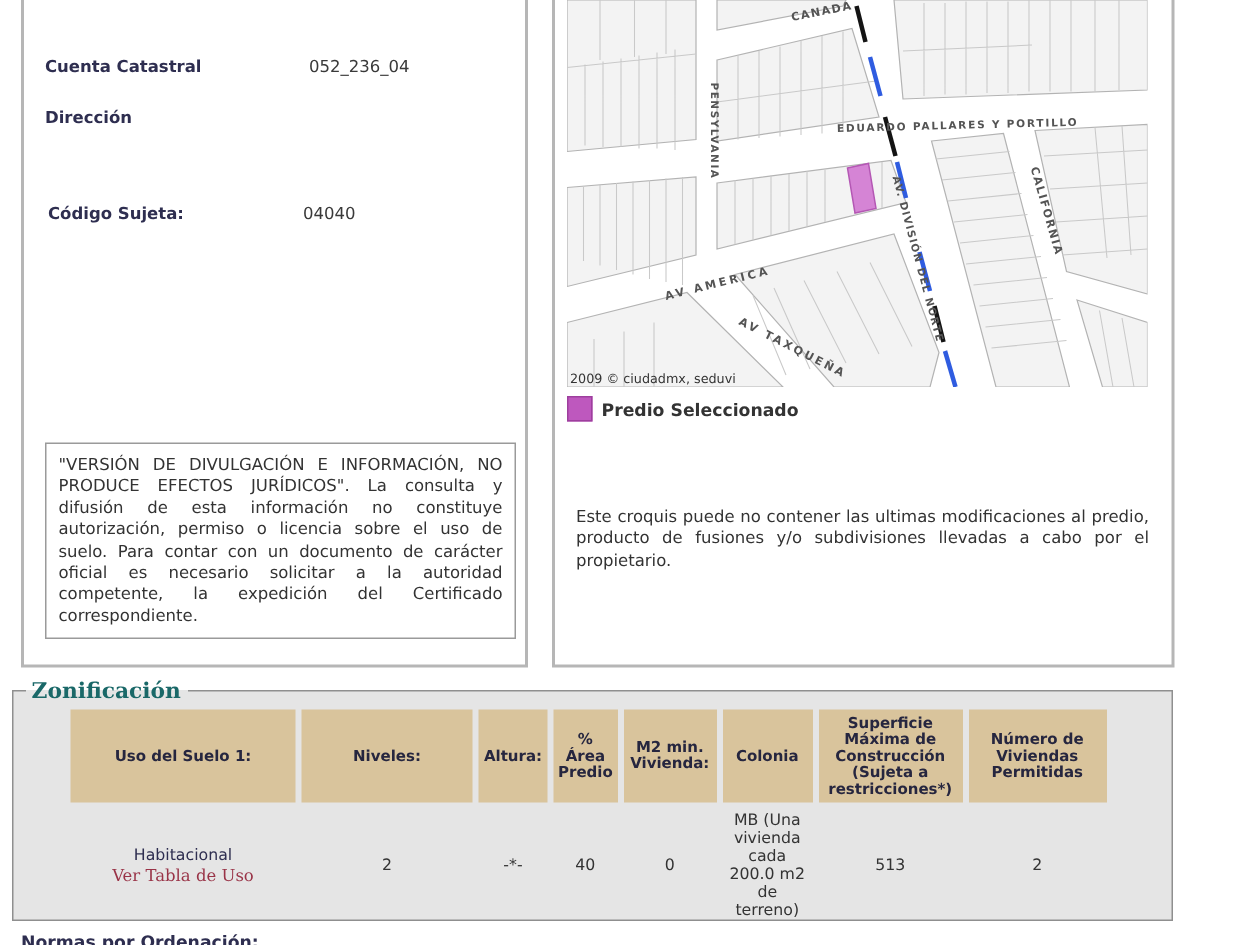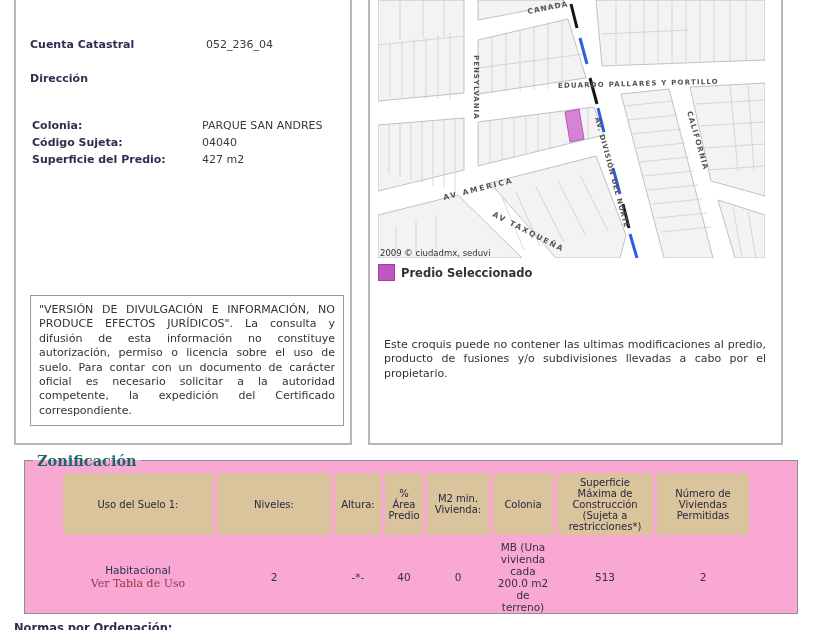--- a/index.html
+++ b/index.html
@@ -26,57 +26,49 @@
   #map-wrap{position:absolute;left:8px;top:10px;width:387px;height:258px;}
   #map-attribution{position:absolute;left:10px;top:258px;font-size:8.5px;color:#333;}
   #map-legend{position:absolute;left:8px;top:274px;display:flex;align-items:center;}
   #legend-swatch{width:15px;height:15px;background:#be58be;border:1px solid #9d3f9d;}
   #legend-label{margin-left:6px;font-size:11.5px;font-weight:bold;color:#333;}
   #croquis-note{position:absolute;left:14px;top:348px;width:382px;font-size:11px;
       line-height:14.4px;text-align:justify;color:#333;}
 
   svg text{fill:#545454;font-weight:bold;font-family:"DejaVu Sans",sans-serif;}
 
-  #zonif-fieldset{position:absolute;left:24px;top:452px;width:772px;height:160px;
-      border:1px solid #8f8f8f;background:#f9a8d4;margin:0;padding:0;}
+  #zonif-fieldset{position:absolute;left:8px;top:452px;width:772px;height:160px;
+      border:1px solid #8f8f8f;background:#e5e5e5;margin:0;padding:0;}
   #zonif-fieldset legend{font-family:"DejaVu Serif",serif;font-weight:bold;
       font-size:14.5px;color:#1a6868;margin-left:8px;padding:0 4px;}
   table.zonif{border-collapse:separate;border-spacing:4px;margin:0 0 0 34px;}
-  table.zonif th{background:#d9c49c;color:#26263f;font-size:10px;font-weight:normal;
+  table.zonif th{background:#d9c49c;color:#26263f;font-size:10px;font-weight:bold;
       text-align:center;vertical-align:middle;padding:2px 3px;height:58px;}
   table.zonif td{font-size:10.5px;color:#333;text-align:center;vertical-align:middle;
       padding:2px 3px;height:72px;}
   .uso-name{color:#2e2e50;font-size:10.5px;}
   .uso-link{font-family:"DejaVu Serif",serif;color:#993347;font-size:11px;
       text-decoration:none;display:inline-block;margin-top:1px;}
   #normas-label{position:absolute;left:14px;top:621px;font-size:11.5px;
       font-weight:bold;color:#2e2e50;}
 </style>
 </head>
 <body>
 
 <div class="page">
 
   <div class="panel" id="left-panel">
     <div class="abs lbl" style="left:14px;top:48px;">Cuenta Catastral</div>
     <div class="abs val" style="left:190px;top:48px;">052_236_04</div>
 
     <div class="abs lbl" style="left:14px;top:82px;">Dirección</div>
 
-    <div class="field-row" style="top:129px;">
-      <span class="flabel lbl">Colonia:</span>
-      <span class="fvalue val">PARQUE SAN ANDRES</span>
-    </div>
     <div class="field-row" style="top:146px;">
       <span class="flabel lbl">Código Sujeta:</span>
       <span class="fvalue val">04040</span>
-    </div>
-    <div class="field-row" style="top:163px;">
-      <span class="flabel lbl">Superficie del Predio:</span>
-      <span class="fvalue val">427 m2</span>
     </div>
 
     <div id="disclaimer-box">
       <span>"VERSIÓN DE DIVULGACIÓN E INFORMACIÓN, NO PRODUCE EFECTOS JURÍDICOS". La consulta y difusión de esta información no constituye autorización, permiso o licencia sobre el uso de suelo. Para contar con un documento de carácter oficial es necesario solicitar a la autoridad competente, la expedición del Certificado correspondiente.</span>
     </div>
   </div>
 
   <div class="panel" id="right-panel">
     <div id="map-wrap">
       <svg width="387" height="258" viewBox="0 0 387 258">

